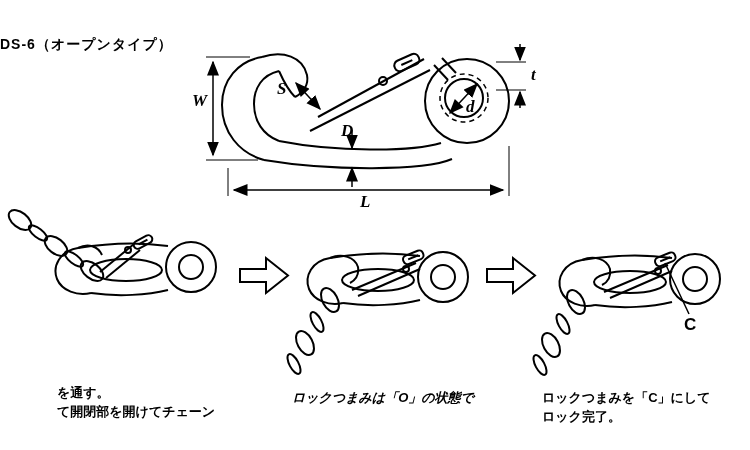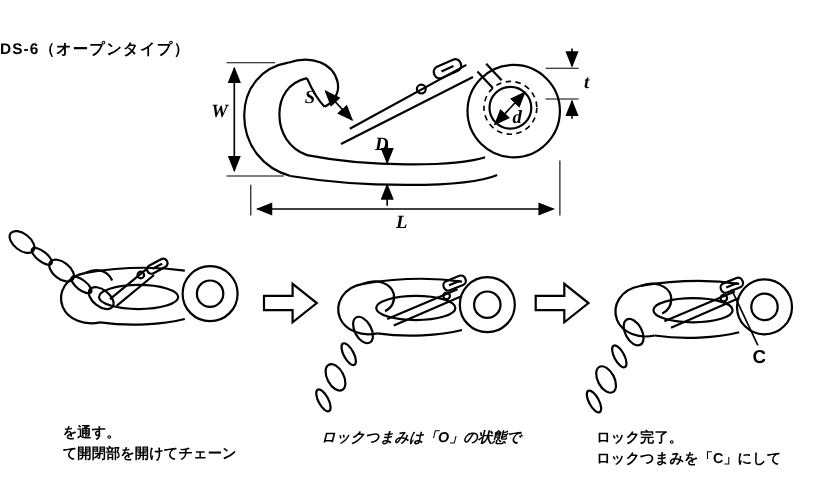--- a/index.html
+++ b/index.html
@@ -195,17 +195,17 @@
   <div class="dim dim-c">C</div>
 
   <div class="caption cap-1">
     <div>を通す。</div>
     <div>て開閉部を開けてチェーン</div>
   </div>
   <div class="caption cap-2">
     <div>ロックつまみは「O」の状態で</div>
   </div>
   <div class="caption cap-3">
+    <div>ロックつまみを「C」にして</div>
     <div>ロック完了。</div>
-    <div>ロックつまみを「C」にして</div>
   </div>
 
 </div>
 
 </body></html>

